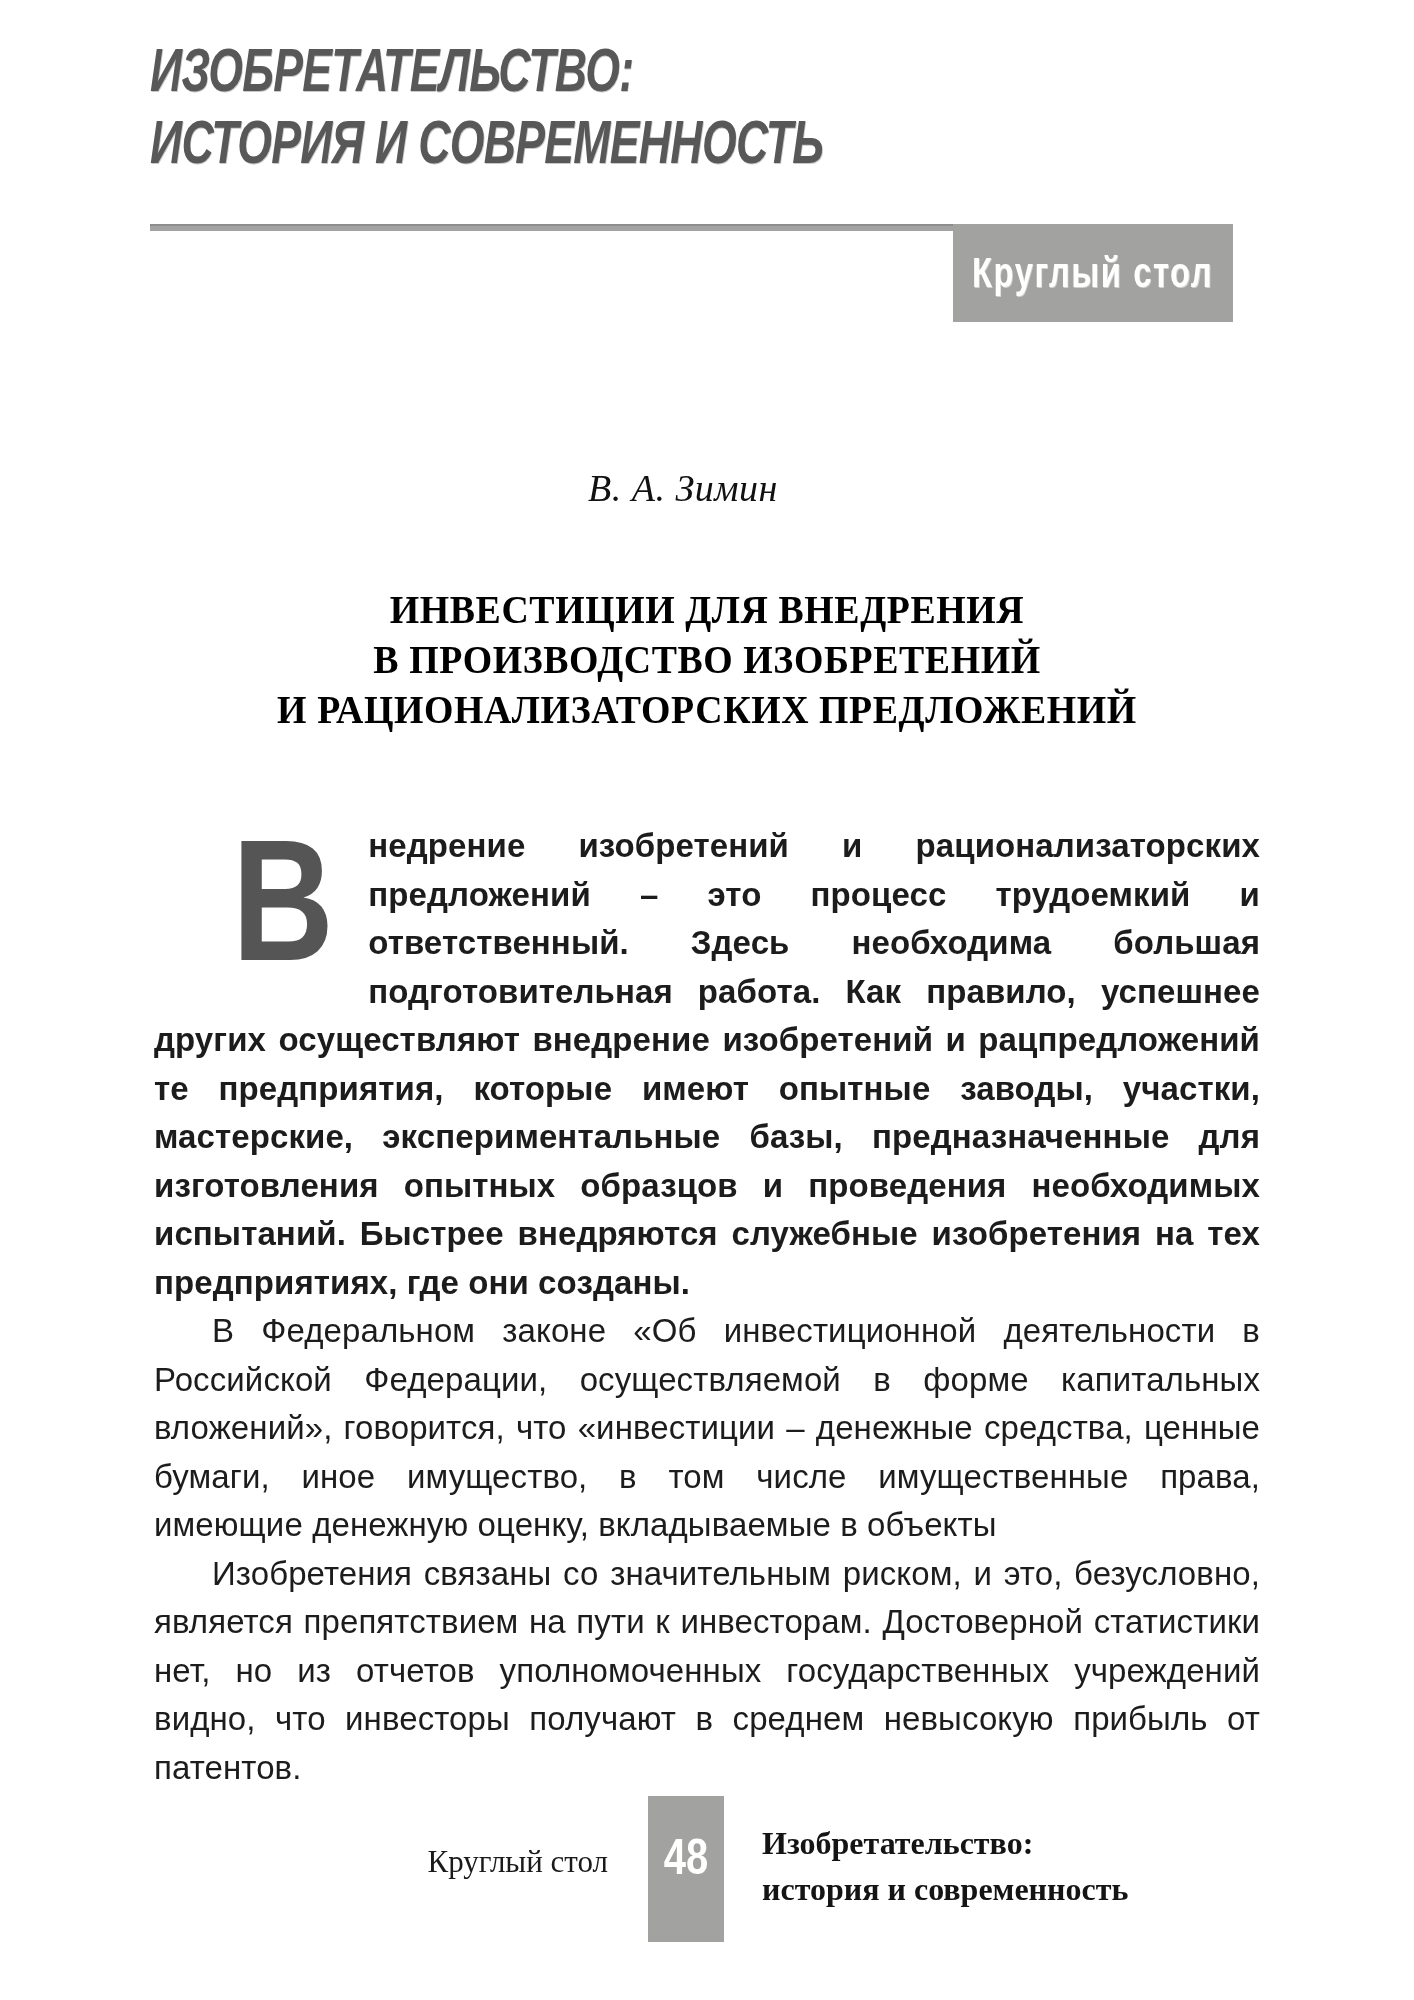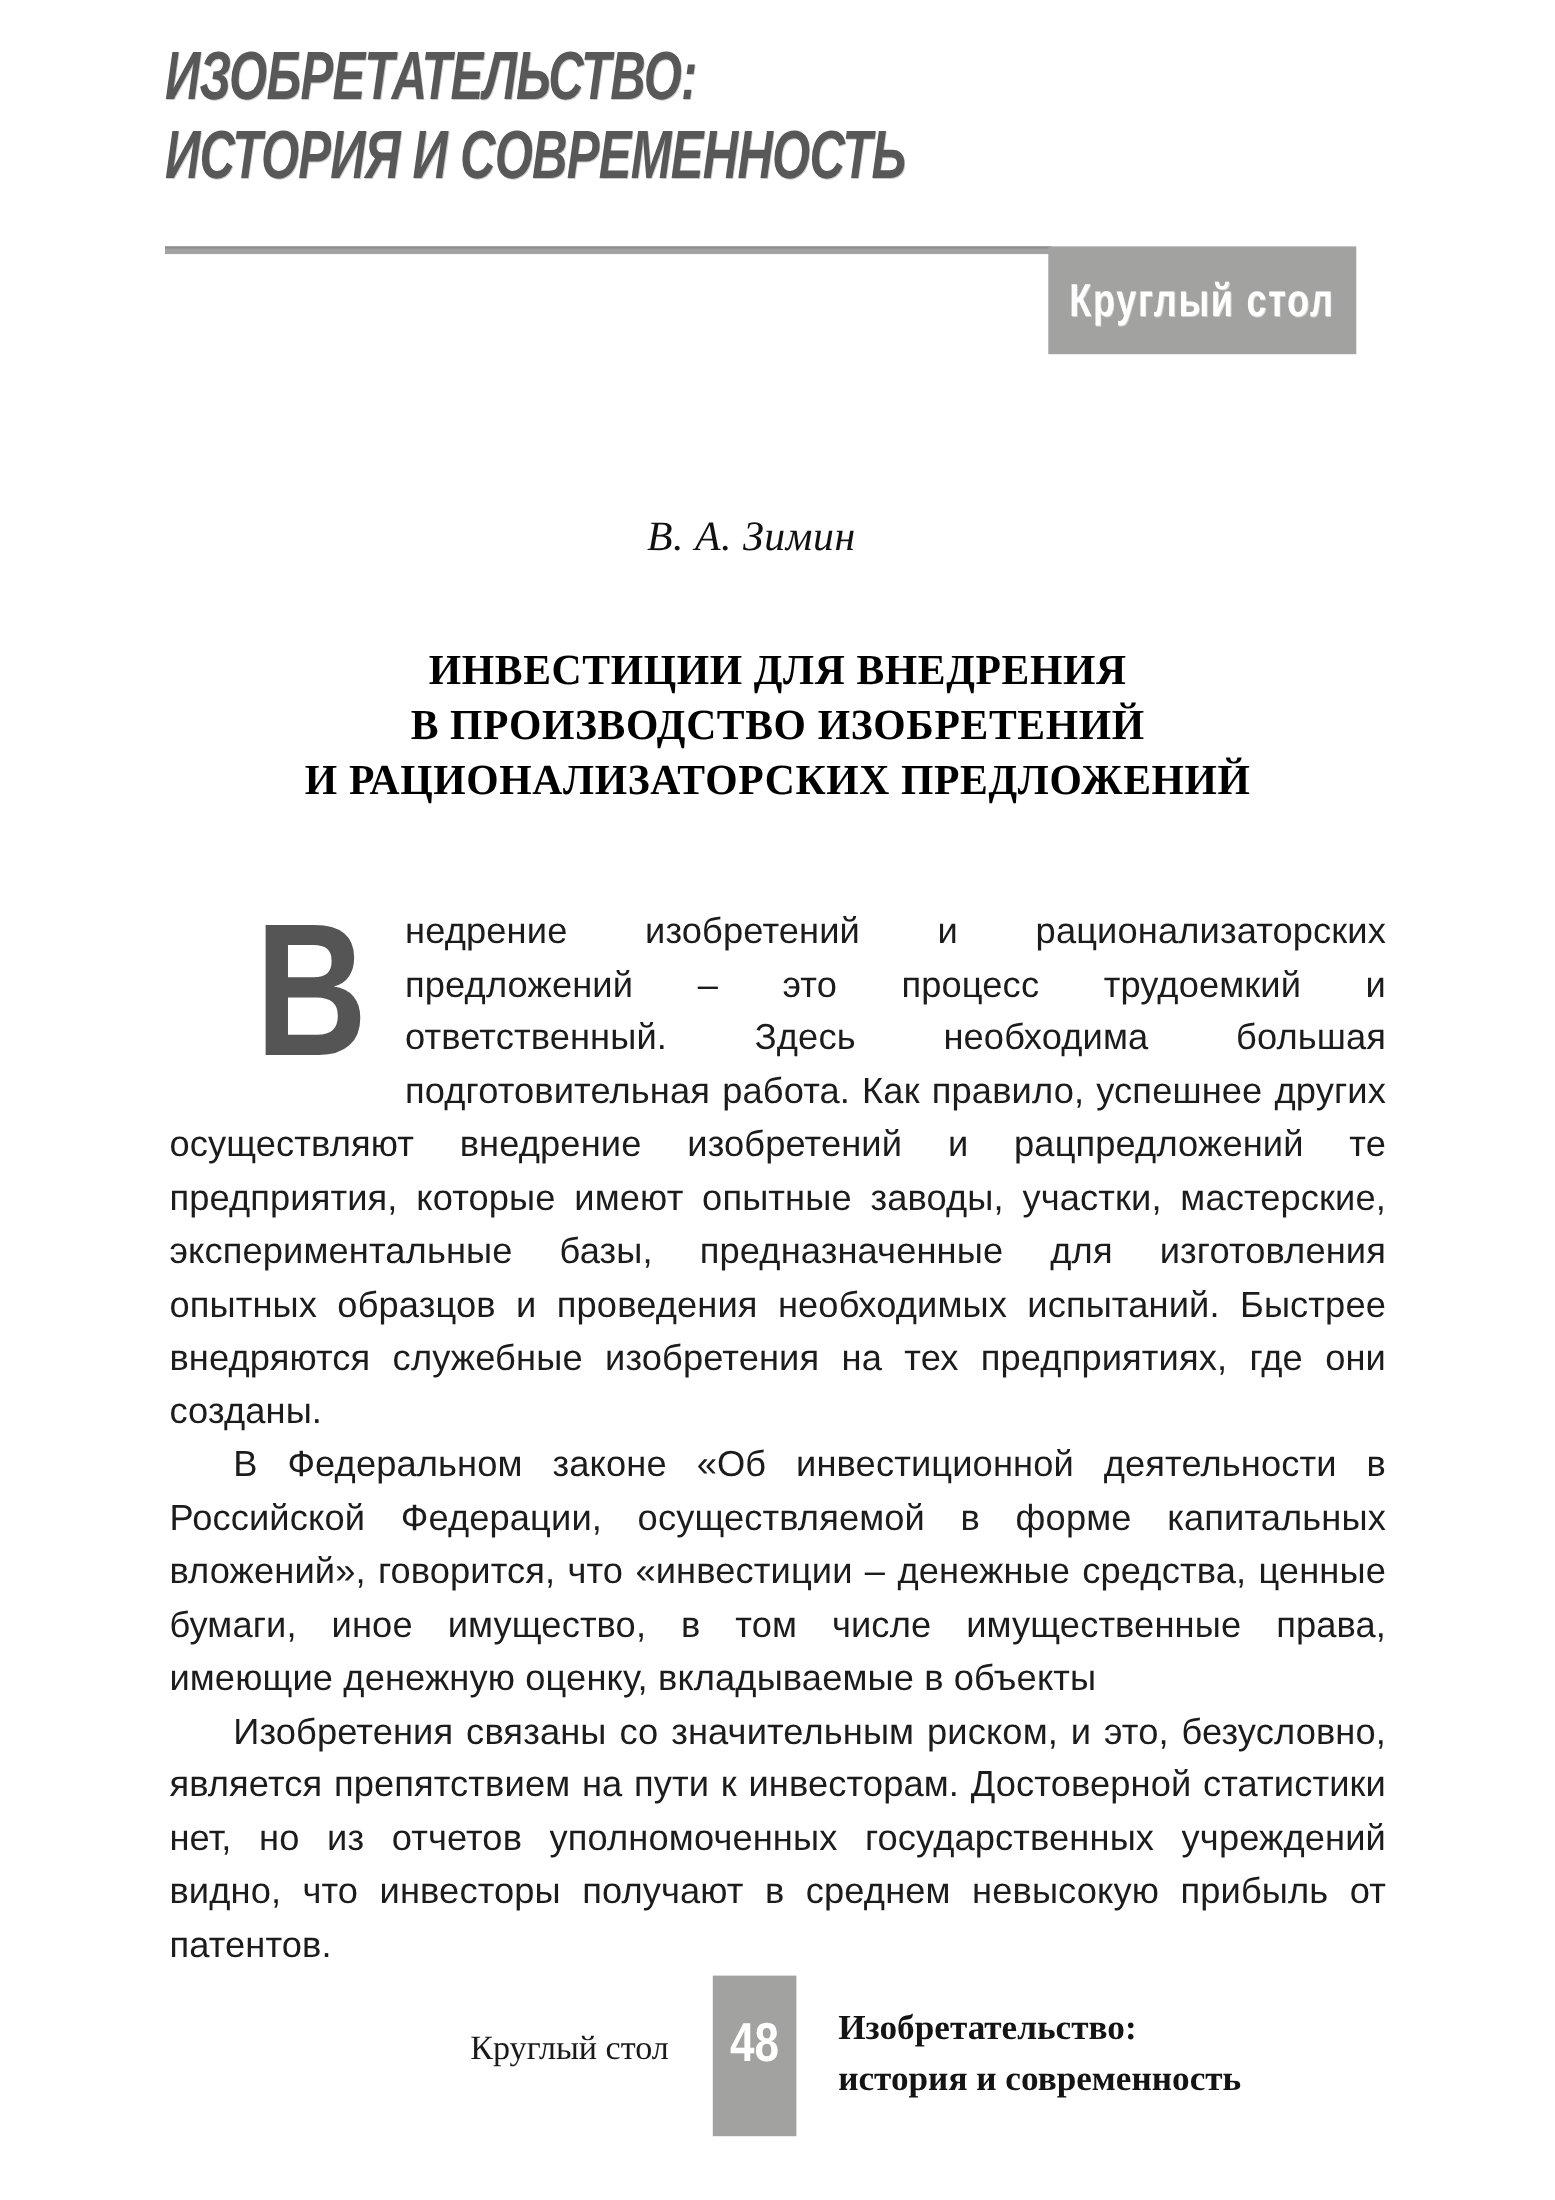--- a/index.html
+++ b/index.html
@@ -132,20 +132,21 @@
     line-height: 48.5px;
     text-align: justify;
     color: #1c1c1c;
     letter-spacing: 0.1px;
   }
   p.para.indented {
     text-indent: 58px;
   }
   p.first-para {
     text-align: justify;
+    font-weight: bold;
   }
 
   
   .footer {
     position: absolute;
     left: 0;
     top: 1796px;
     width: 1414px;
     height: 204px;
   }

